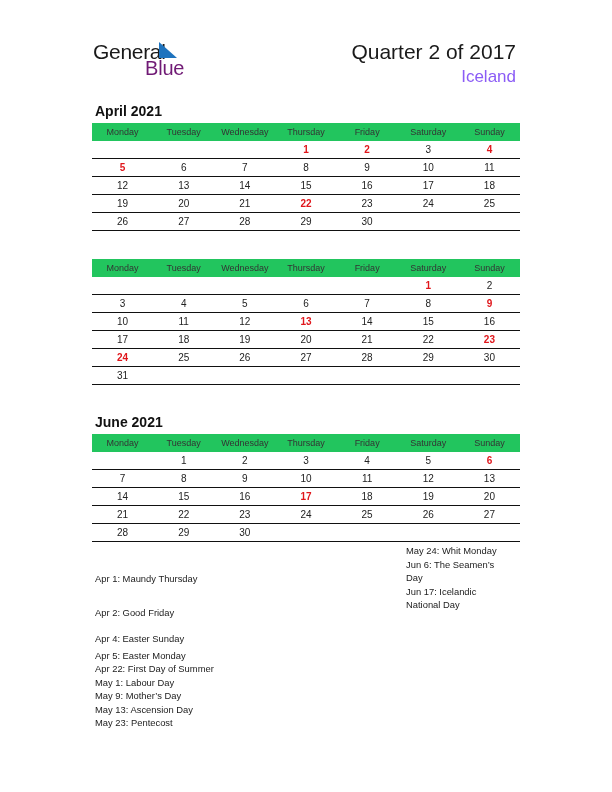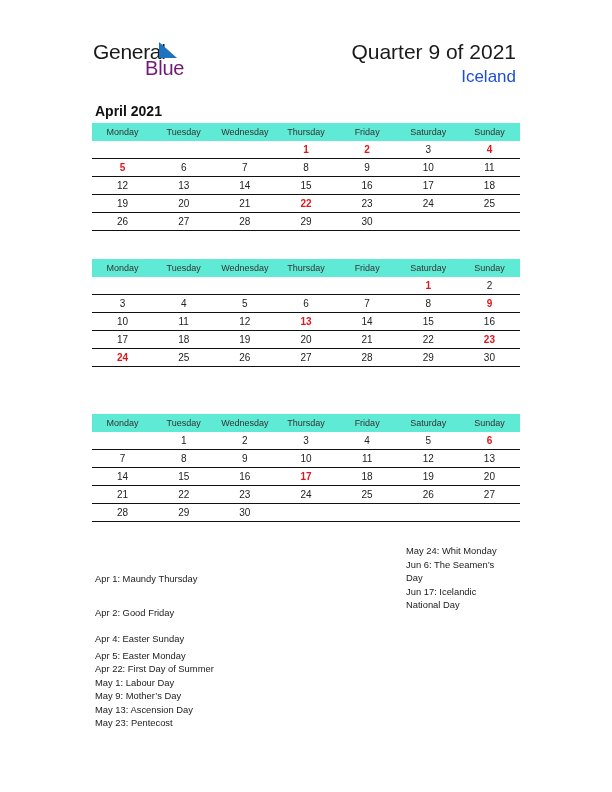--- a/index.html
+++ b/index.html
@@ -2,40 +2,40 @@
 <html><head>
   <meta charset="utf-8">
   <style>
     html, body { margin: 0; padding: 0; background: #ffffff; }
     body { width: 612px; height: 792px; position: relative; font-family: "Liberation Sans", sans-serif; color: #222; overflow: hidden; }
     .logo { position: absolute; left: 93px; top: 40px; width: 100px; height: 40px; }
     .logo .general { position: absolute; left: 0; top: 0; font-size: 21px; color: #1a1a1a; letter-spacing: -0.3px; }
     .logo .blue { position: absolute; left: 52px; top: 17px; font-size: 20px; color: #701a75; letter-spacing: -0.2px; }
     .logo .tri { position: absolute; left: 66px; top: 2px; width: 0; height: 0; border-left: 18px solid transparent; border-right: 0; border-bottom: 16px solid #1e73be; transform: scaleX(-1); }
     .title { position: absolute; right: 96px; top: 40px; font-size: 21px; color: #1a1a1a; text-align: right; }
-    .country { position: absolute; right: 96px; top: 67px; font-size: 17px; color: #1d4ed8; text-align: right; }
+    .country { position: absolute; right: 96px; top: 67px; font-size: 17px; color: #8b5cf6; text-align: right; }
     .month { position: absolute; left: 92px; width: 430px; }
     .month-title { font-size: 14px; font-weight: bold; color: #111; margin-left: 3px; height: 20px; }
     table { border-collapse: collapse; width: 428px; table-layout: fixed; }
-    th { background: #5eead4; font-weight: normal; font-size: 9px; color: #333; height: 18px; text-align: center; padding: 0; }
+    th { background: #22c55e; font-weight: normal; font-size: 9px; color: #333; height: 18px; text-align: center; padding: 0; }
     td { font-size: 10px; text-align: center; height: 17px; padding: 0; border-bottom: 1.2px solid #111; color: #222; }
     td.red { color: #e0161b; font-weight: bold; }
     .holidays { position: absolute; font-size: 9.4px; color: #222; line-height: 13.5px; }
     .holidays div { white-space: nowrap; }
   </style>
 </head>
 <body>
 
 <div class="logo">
   <span class="general">General</span>
   <span class="tri"></span>
   <span class="blue">Blue</span>
 </div>
 
-<div class="title">Quarter 9 of 2021</div>
+<div class="title">Quarter 2 of 2017</div>
 <div class="country">Iceland</div>
 
 <div class="month" style="top:103px;">
   <div class="month-title">April 2021</div>
   <table>
       <thead>
         <tr class="hdr">
           <th>Monday</th>
           <th>Tuesday</th>
           <th>Wednesday</th>
@@ -147,25 +147,35 @@
         </tr>
         <tr>
           <td class="red">24</td>
           <td>25</td>
           <td>26</td>
           <td>27</td>
           <td>28</td>
           <td>29</td>
           <td>30</td>
         </tr>
+        <tr>
+          <td>31</td>
+          <td></td>
+          <td></td>
+          <td></td>
+          <td></td>
+          <td></td>
+          <td></td>
+        </tr>
       </tbody>
     </table>
 </div>
 
 <div class="month" style="top:414px;">
+  <div class="month-title">June 2021</div>
   <table>
       <thead>
         <tr class="hdr">
           <th>Monday</th>
           <th>Tuesday</th>
           <th>Wednesday</th>
           <th>Thursday</th>
           <th>Friday</th>
           <th>Saturday</th>
           <th>Sunday</th>

